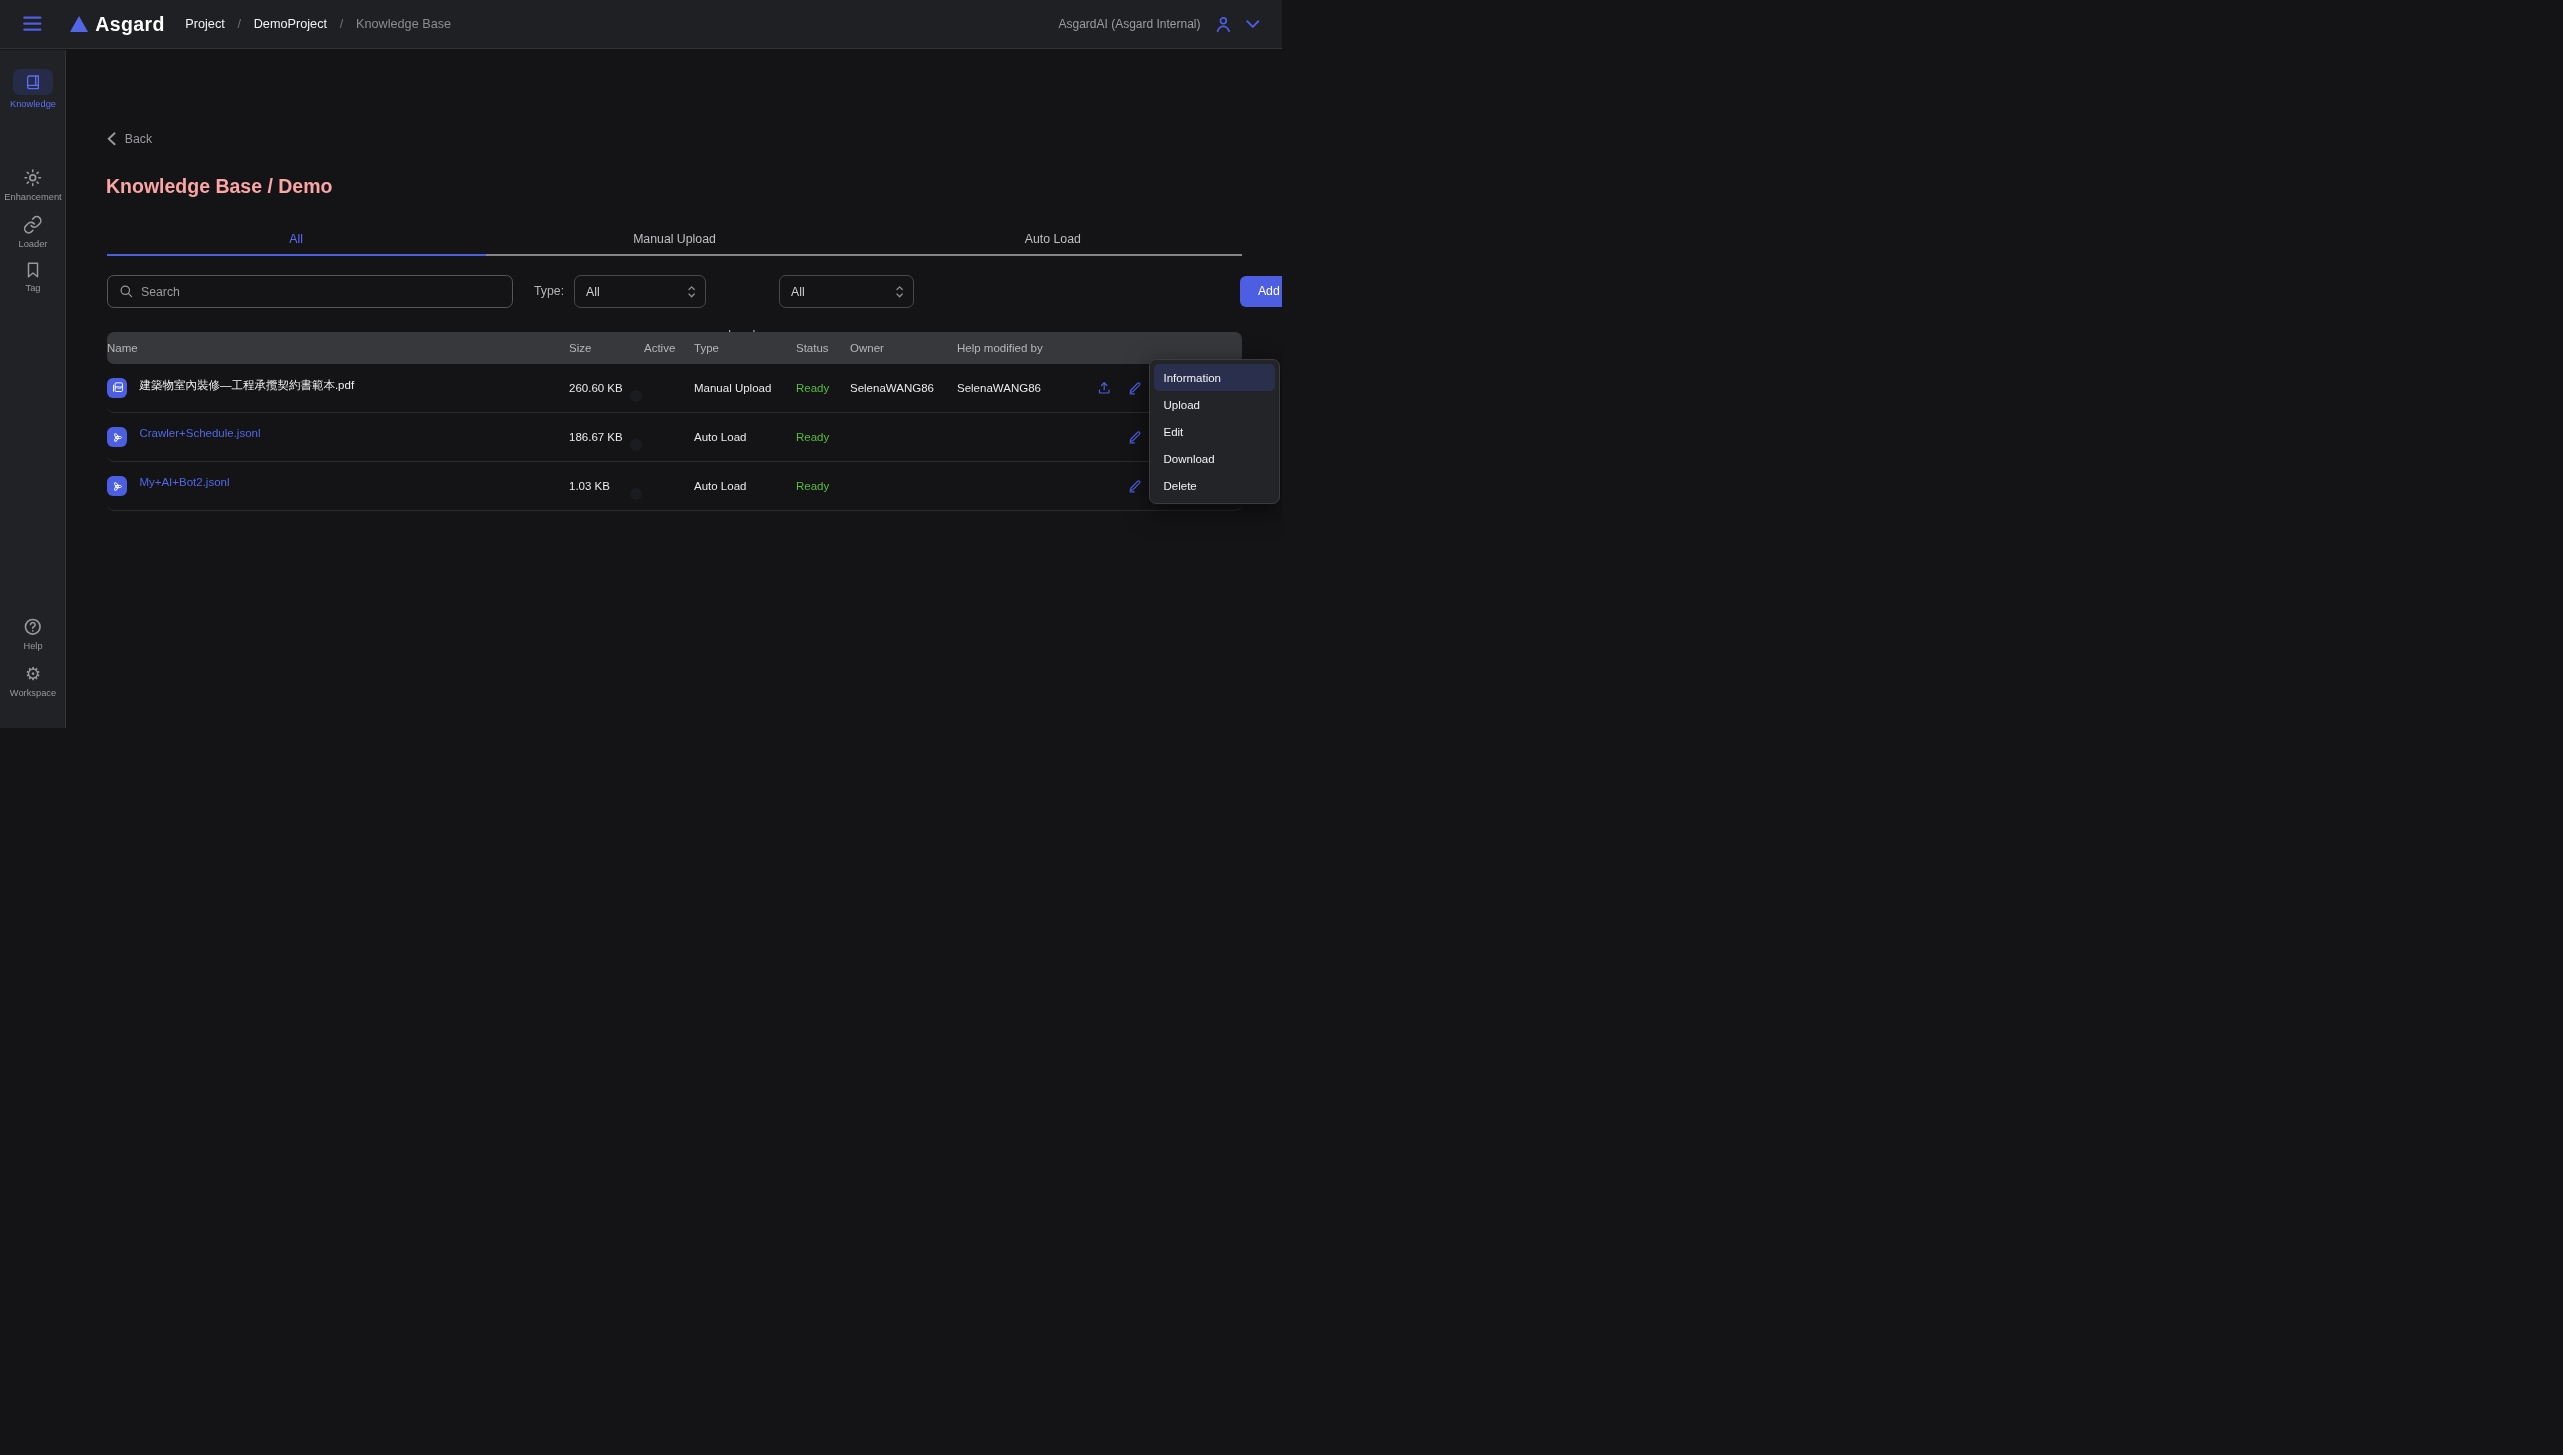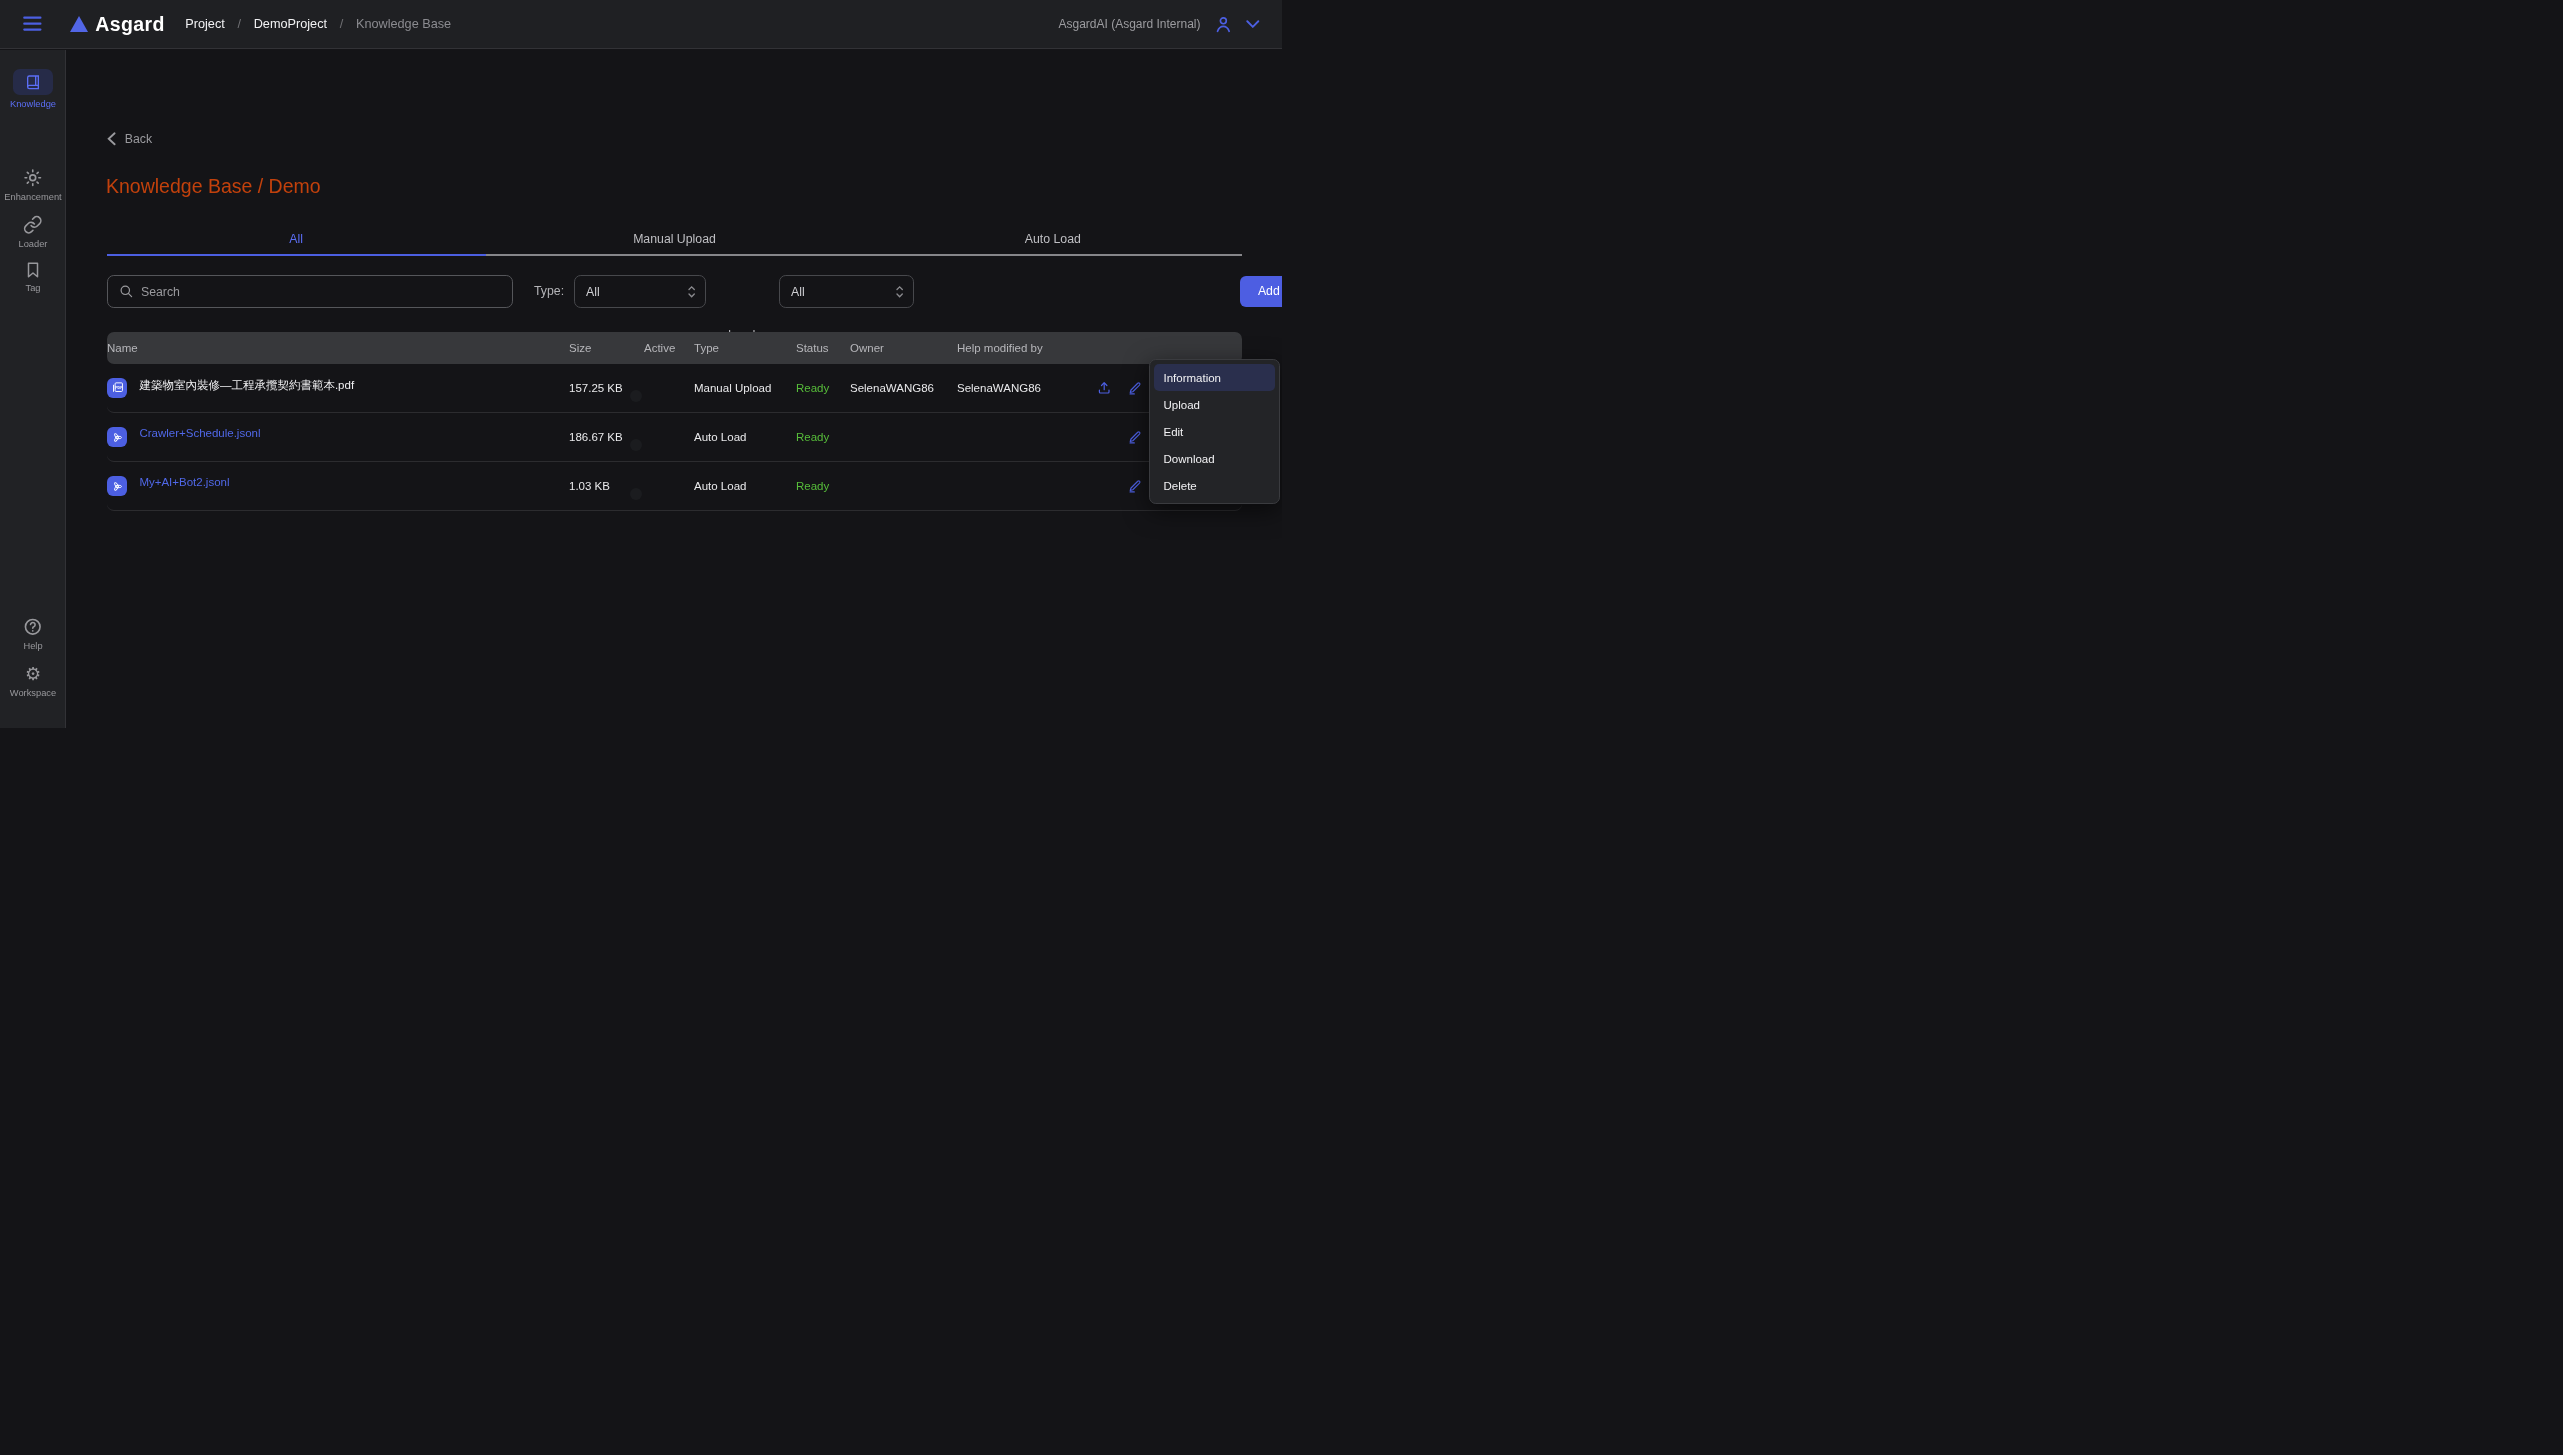--- a/index.html
+++ b/index.html
@@ -43,21 +43,21 @@
   .side-item{ position:absolute; left:0; width:66px; display:flex; flex-direction:column; align-items:center; cursor:pointer; }
   .side-label{ font-size:9.3px; color:#98989c; margin-top:5.1px; line-height:9.3px; }
   .side-item.active .side-label{ color:var(--accent-text); }
   .active-tile{ width:40px; height:26px; background:#262b48; border-radius:6.8px;
     display:flex; align-items:center; justify-content:center; }
 
   
   .main{ position:absolute; top:50px; left:67px; width:1214px; height:678px; }
   .back-row{ position:absolute; top:82px; left:40px; display:flex; align-items:center; gap:8.5px;
     color:var(--gray-text); font-size:12.3px; cursor:pointer; }
-  .page-title{ position:absolute; top:125px; left:39px; font-size:19.5px; font-weight:400; color:#c2410c; }
+  .page-title{ position:absolute; top:125px; left:39px; font-size:19.5px; font-weight:700; color:#fca5a5; }
 
   .tabs{ position:absolute; top:175px; left:40px; width:1135px; height:31px; display:flex; }
   .tab{ flex:1; text-align:center; font-size:12.3px; color:#bfbfc3; padding-top:6.8px; cursor:pointer; }
   .tab.active{ color:var(--accent-text); }
   .tab-line{ position:absolute; top:204px; left:40px; width:1135px; height:1.7px; background:#86868a; }
   .tab-line-active{ position:absolute; top:204px; left:40px; width:379px; height:1.7px; background:#4c5fe2; z-index:2; }
 
   
   .filter-row{ position:absolute; top:225px; left:40px; width:1135px; height:33px; }
   .search-box{ position:absolute; left:0; top:0; width:406px; height:33px; border:0.8px solid #55565a;
@@ -285,21 +285,21 @@
       <div class="name-cell">
         <div class="file-tile">
           <svg width="15.3" height="15.3" viewBox="0 0 24 24" fill="none" stroke="#fff" stroke-width="1.5" style="font-size:13.5px">
             <path d="M5.5 7.5v11"></path>
               <rect x="8" y="4.5" width="11.5" height="13.5" rx="1.5"></rect>
             <text x="13.8" y="13.8" text-anchor="middle" font-size="5.6" font-family="Liberation Sans, sans-serif" fill="#fff" stroke="none" font-weight="bold">PDF</text>
           </svg>
         </div>
         <span class="fname">建築物室內裝修—工程承攬契約書範本.pdf</span>
       </div>
-      <span>157.25 KB</span>
+      <span>260.60 KB</span>
       <span><span class="toggle"><span class="knob"></span></span></span>
       <span>Manual Upload</span>
       <span class="status-ready">Ready</span>
       <span>SelenaWANG86</span>
       <span>SelenaWANG86</span>
       <div class="actions">
         <span class="aslot">
           <svg width="14.4" height="14.4" viewBox="0 0 24 24" fill="none" stroke="#4c5fe2" stroke-width="2" stroke-linecap="round" stroke-linejoin="round">
             <path d="M4 15v3.5A1.5 1.5 0 0 0 5.5 20h13a1.5 1.5 0 0 0 1.5-1.5V15"></path>
               <path d="M12 14.5V3.5"></path>

